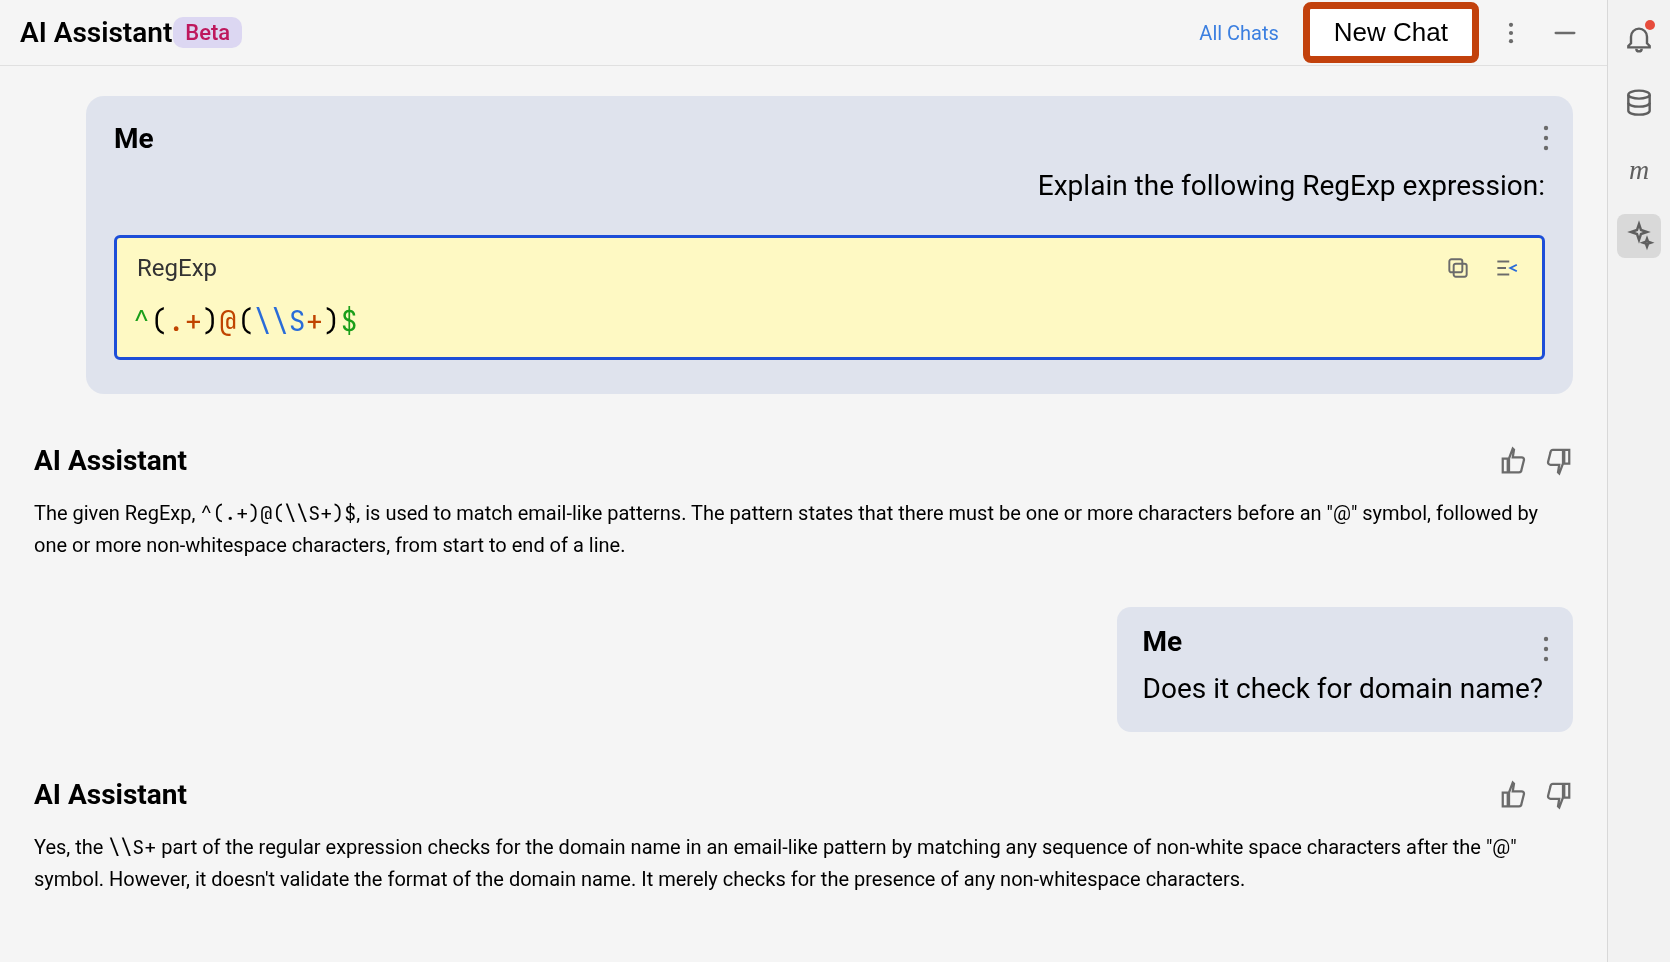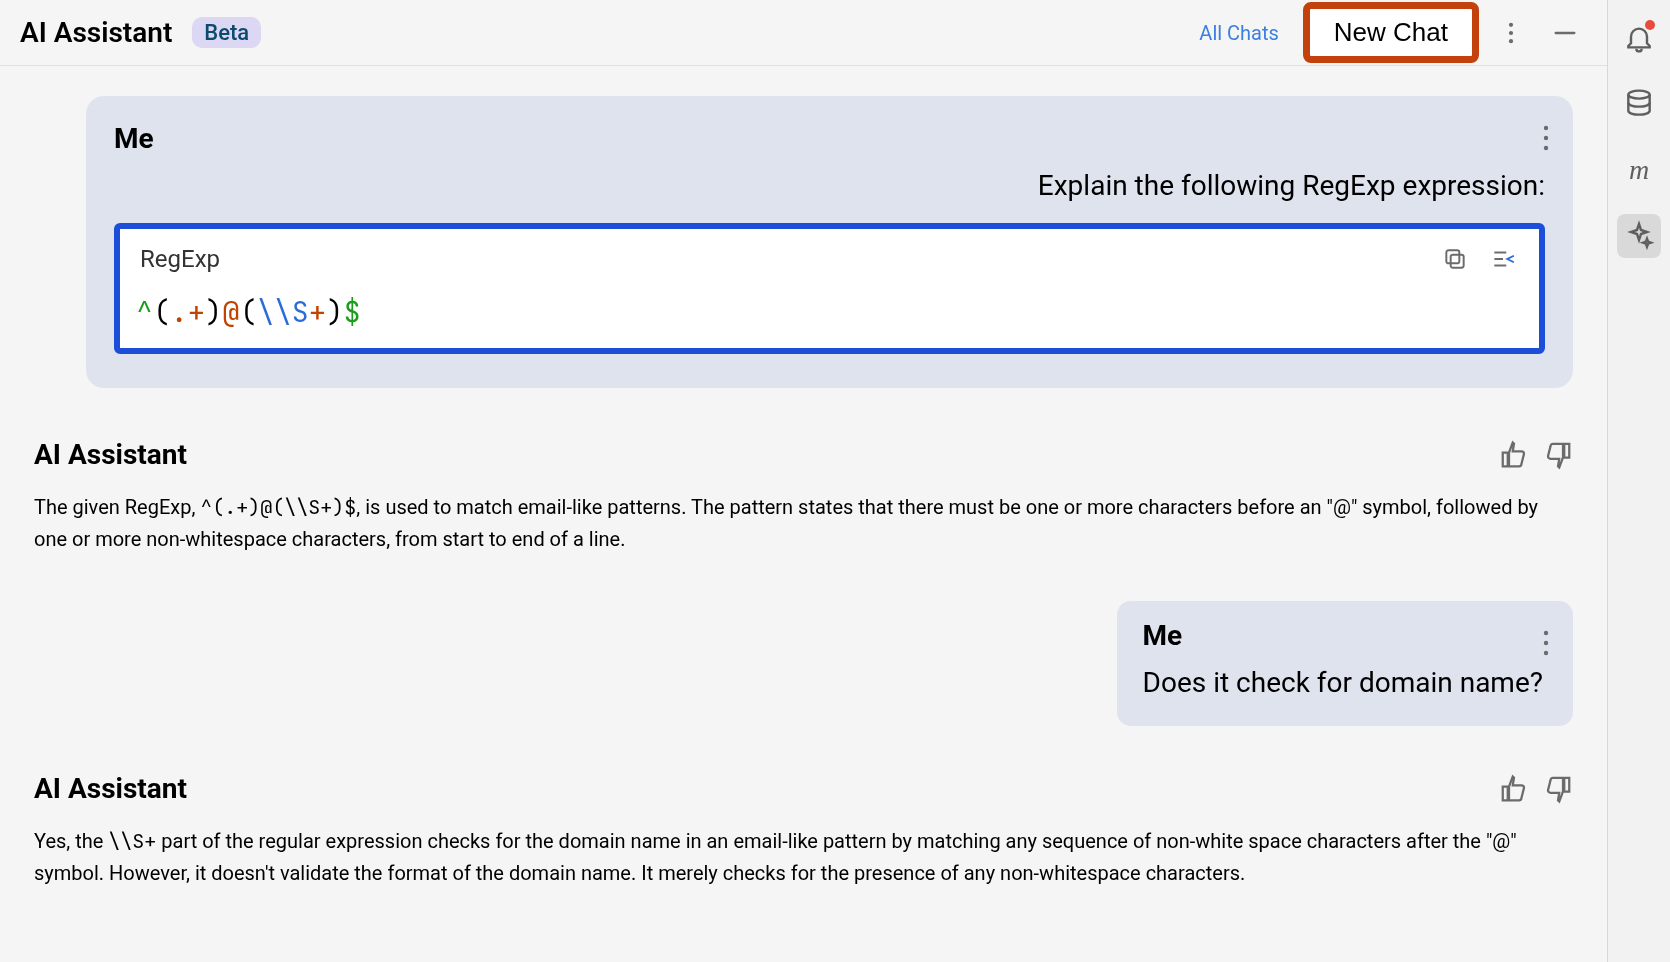--- a/index.html
+++ b/index.html
@@ -28,25 +28,25 @@
     align-items: center;
     padding: 0 20px;
     border-bottom: 1px solid #e0e0e0;
     background: #f5f5f5;
   }
   .header-title {
     font-size: 28px;
     font-weight: 600;
   }
   .beta-badge {
-    margin-left: 20px;
+    margin-left: 1px;
     padding: 3px 12px;
     border-radius: 10px;
     background: #dcd7f2;
-    color: #0c4a6e;
+    color: #be185d;
     font-size: 22px;
     font-weight: 500;
   }
   .header-spacer { flex: 1; }
   .all-chats-link {
     color: #3b7fe0;
     font-size: 20px;
     margin-right: 24px;
     cursor: pointer;
   }
@@ -96,23 +96,23 @@
   .bubble-menu {
     position: absolute;
     top: 22px;
     right: 18px;
     cursor: pointer;
     color: #6b6b6b;
     padding: 6px;
   }
   .bubble-menu svg { width: 6px; height: 28px; }
   .code-block {
-    margin-top: 16px;
-    background: #ffffff;
-    border: 6px solid #1d4ed8;
+    margin-top: 28px;
+    background: #fef9c3;
+    border: 3px solid #1d4ed8;
     border-radius: 6px;
   }
   .code-header {
     display: flex;
     align-items: center;
     padding: 12px 18px 6px 20px;
   }
   .code-lang {
     font-size: 24px;
     color: #333;

